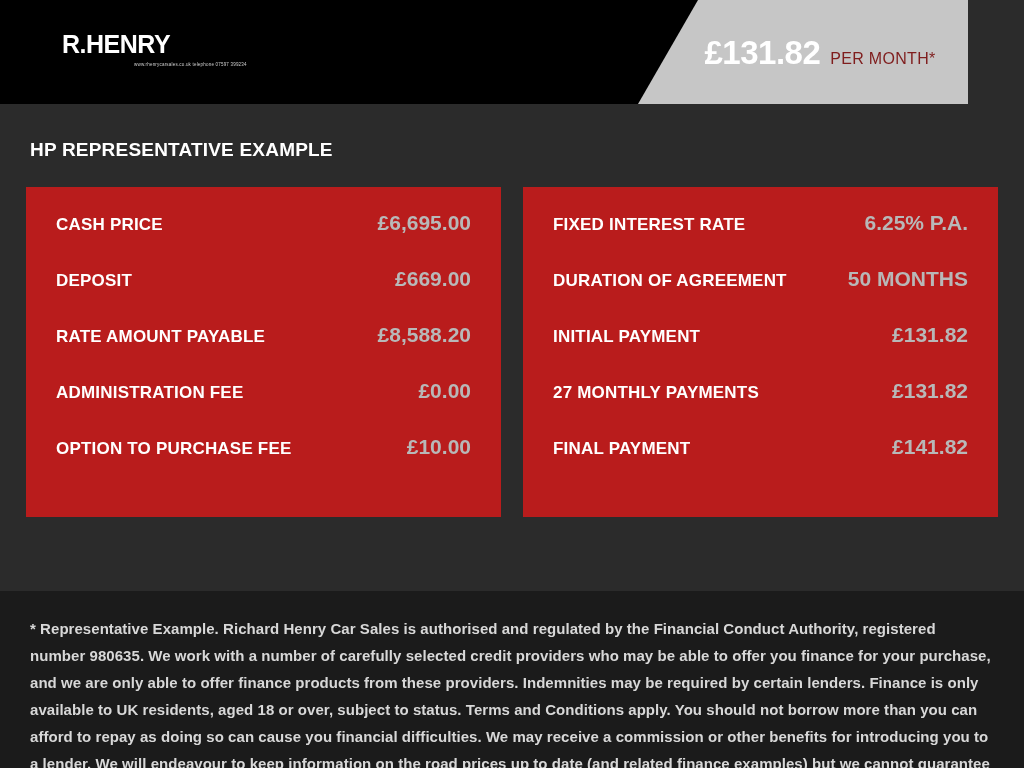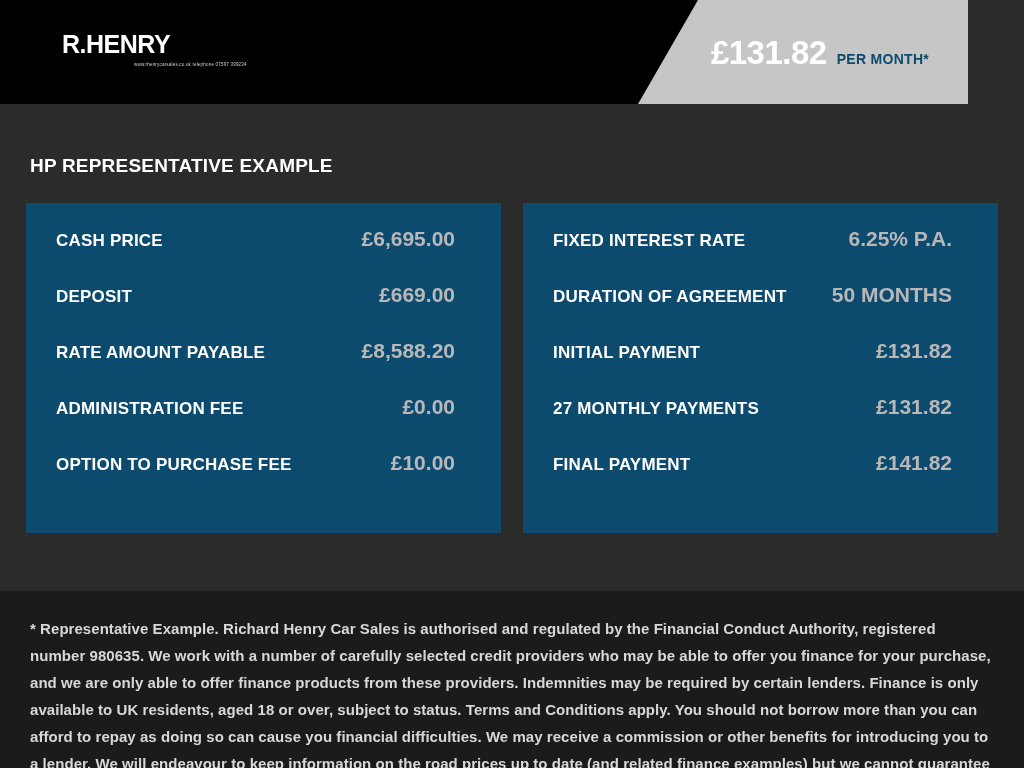--- a/index.html
+++ b/index.html
@@ -38,23 +38,23 @@
     justify-content: center;
     padding-left: 34px;
   }
   .price-amount {
     font-size: 33px;
     font-weight: bold;
     color: #ffffff;
     letter-spacing: -0.5px;
   }
   .price-per {
-    font-size: 14px;
-    font-weight: bold;
-    color: #0c4a6e;
+    font-size: 16px;
+    font-weight: normal;
+    color: #7f1d1d;
     margin-left: 10px;
     letter-spacing: 0.3px;
   }
 
   .logo-wrap {
     position: absolute;
     left: 62px;
     top: 30px;
     width: 240px;
     height: 48px;
@@ -82,37 +82,37 @@
     font-size: 4.5px;
     color: #cfcfcf;
     letter-spacing: 0.2px;
     margin-top: 3px;
     margin-left: 72px;
     white-space: nowrap;
   }
 
   
   .section-title {
-    margin: 51px 0 0 30px;
+    margin: 35px 0 0 30px;
     font-size: 19px;
     font-weight: bold;
     color: #ffffff;
     letter-spacing: 0.2px;
   }
 
   
   .panels {
     display: flex;
     gap: 22px;
     margin: 26px 26px 0 26px;
   }
   .panel {
     flex: 1;
-    background: #0c4a6e;
-    padding: 24px 46px 26px 30px;
+    background: #b91c1c;
+    padding: 24px 30px 26px 30px;
   }
   .row {
     display: flex;
     align-items: baseline;
     justify-content: space-between;
     height: 56px;
   }
   .row-label {
     font-size: 17px;
     font-weight: bold;

